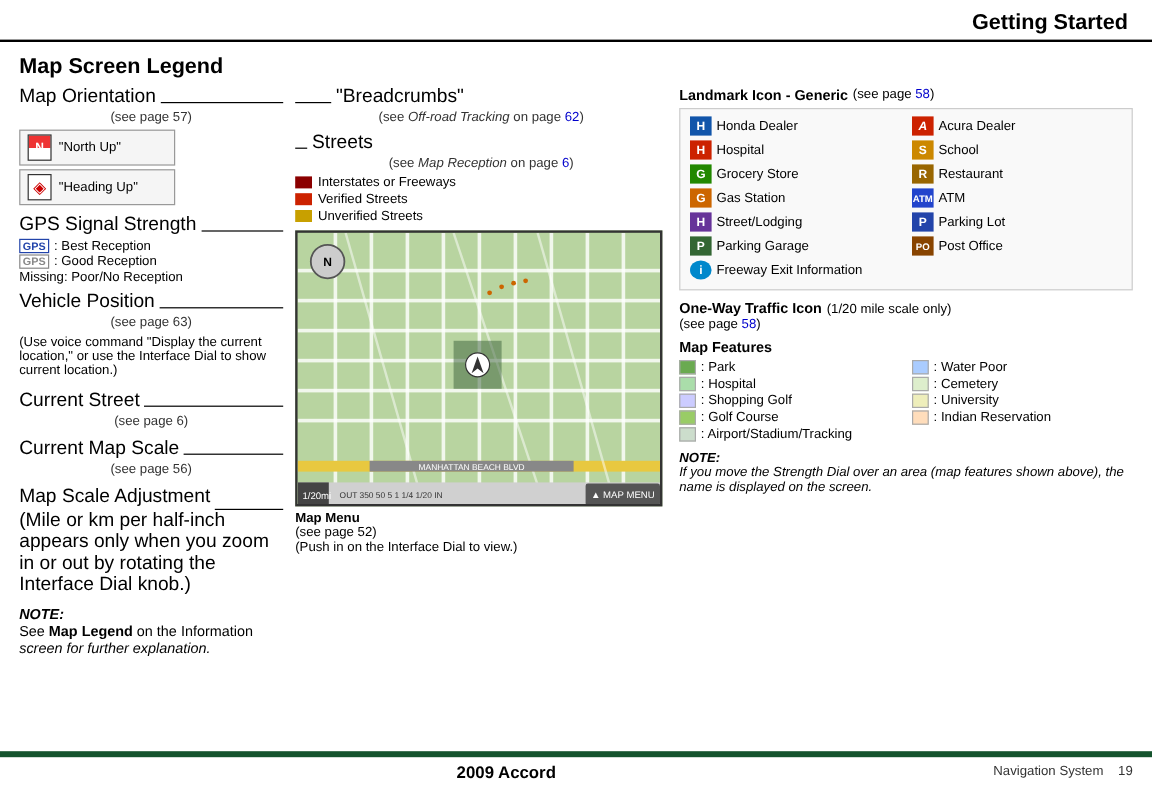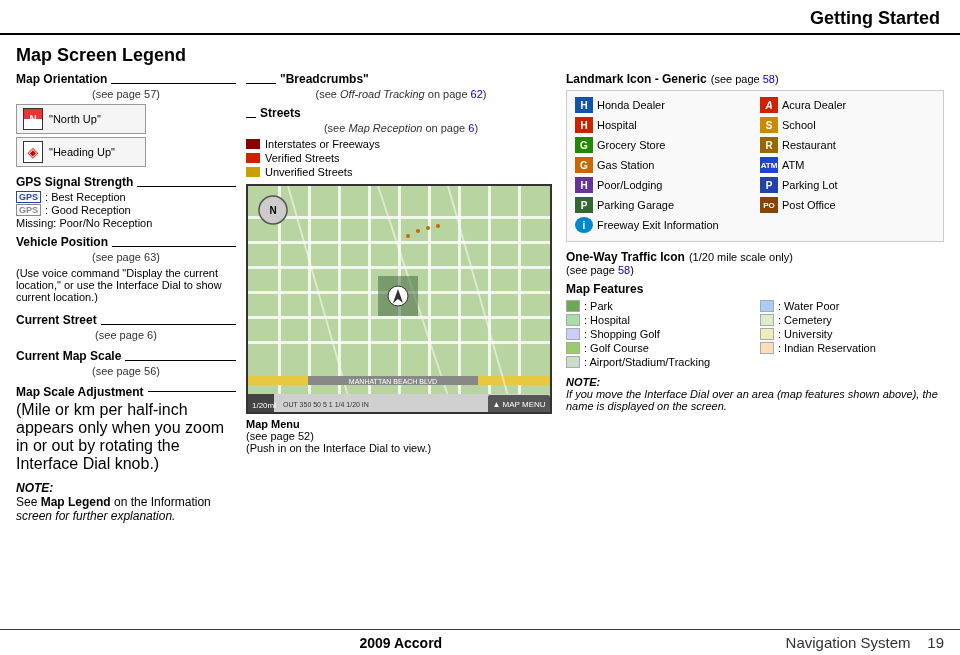--- a/index.html
+++ b/index.html
@@ -35,22 +35,22 @@
       flex-shrink: 0;
     }
     .center-panel {
       width: 310px;
       flex-shrink: 0;
     }
     .right-panel {
       flex: 1;
     }
     .section-label {
-      font-weight: bold;
-      font-size: 12px;
+      font-weight: normal;
+      font-size: 16px;
       margin-bottom: 2px;
     }
     .sub-label {
       font-size: 11px;
       color: #333;
       margin-bottom: 4px;
       text-align: center;
     }
     .orientation-box {
       border: 1px solid #999;
@@ -222,33 +222,33 @@
     }
     .note-box {
       margin-top: 6px;
       font-size: 11px;
     }
     .bottom-bar {
       position: absolute;
       bottom: 0;
       left: 0;
       right: 0;
-      border-top: 1px solid #14532d;
+      border-top: 5px solid #14532d;
       display: flex;
       justify-content: space-between;
       align-items: center;
       padding: 4px 16px;
       font-size: 12px;
     }
     .bottom-center {
       font-size: 14px;
       font-weight: bold;
     }
     .bottom-right {
-      font-size: 15px;
+      font-size: 11px;
       color: #333;
     }
   </style>
 </head>
 <body>
 
 <div class="page-header">
   <span>Getting Started</span>
 </div>
 
@@ -311,21 +311,21 @@
 
     <div class="current-scale-section">
       <div style="display:flex;align-items:center;gap:4px;">
         <span class="section-label">Current Map Scale</span>
         <span style="border-top:1px solid #000;flex:1;margin-top:6px;"></span>
       </div>
       <div class="sub-label">(see page 56)</div>
     </div>
 
     <div class="map-scale-adj">
-      <div style="display:flex;align-items:flex-start;gap:4px;">
+      <div style="display:flex;align-items:flex-end;gap:4px;">
         <span class="section-label">Map Scale Adjustment</span>
         <span style="border-top:1px solid #000;flex:1;margin-top:6px;"></span>
       </div>
       <div style="font-size:16px;">(Mile or km per half-inch appears only when you zoom in or out by rotating the Interface Dial knob.)</div>
     </div>
 
     <div class="note-italic">
       <span style="font-weight:bold;font-style:italic;">NOTE:</span>
       <br>
       <span style="font-style:normal;">See <strong>Map Legend</strong> on the Information <em>screen for further explanation.</em></span>
@@ -468,21 +468,21 @@
           <div class="landmark-icon" style="background:#cc6600;color:#fff;">G</div>
           <span>Gas Station</span>
         </div>
         <div class="landmark-item">
           <div class="landmark-icon icon-atm">ATM</div>
           <span>ATM</span>
         </div>
 
         <div class="landmark-item">
           <div class="landmark-icon" style="background:#663399;color:#fff;">H</div>
-          <span>Poor/Lodging</span>
+          <span>Street/Lodging</span>
         </div>
         <div class="landmark-item">
           <div class="landmark-icon" style="background:#2244aa;color:#fff;">P</div>
           <span>Parking Lot</span>
         </div>
 
         <div class="landmark-item">
           <div class="landmark-icon" style="background:#336633;color:#fff;">P</div>
           <span>Parking Garage</span>
         </div>
@@ -547,21 +547,21 @@
           <div class="feature-item">
             <span class="feature-color" style="background:#ffddbb;"></span>
             <span>: Indian Reservation</span>
           </div>
         </div>
       </div>
     </div>
 
     <div class="note-box">
       <div style="font-style:italic;font-weight:bold;">NOTE:</div>
-      <div style="font-style:italic;">If you move the Interface Dial over an area (map features shown above), the name is displayed on the screen.</div>
+      <div style="font-style:italic;">If you move the Strength Dial over an area (map features shown above), the name is displayed on the screen.</div>
     </div>
 
   </div>
 </div>
 
 <div class="bottom-bar">
   <div></div>
   <div class="bottom-center">2009  Accord</div>
   <div class="bottom-right">
     <span>Navigation System</span>&nbsp;&nbsp;&nbsp;

